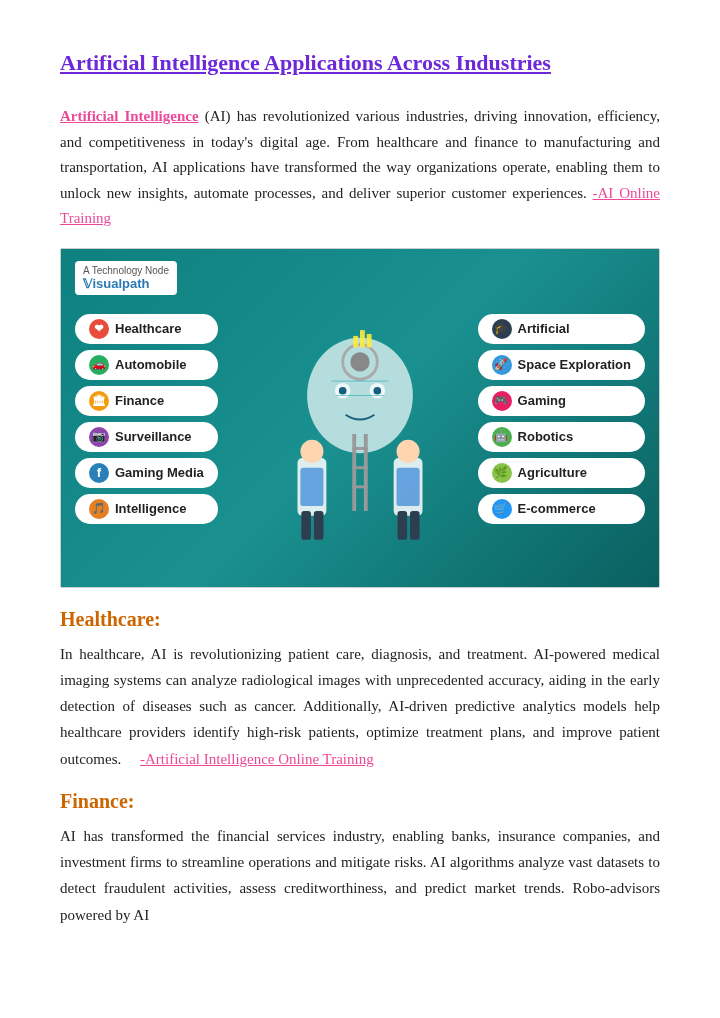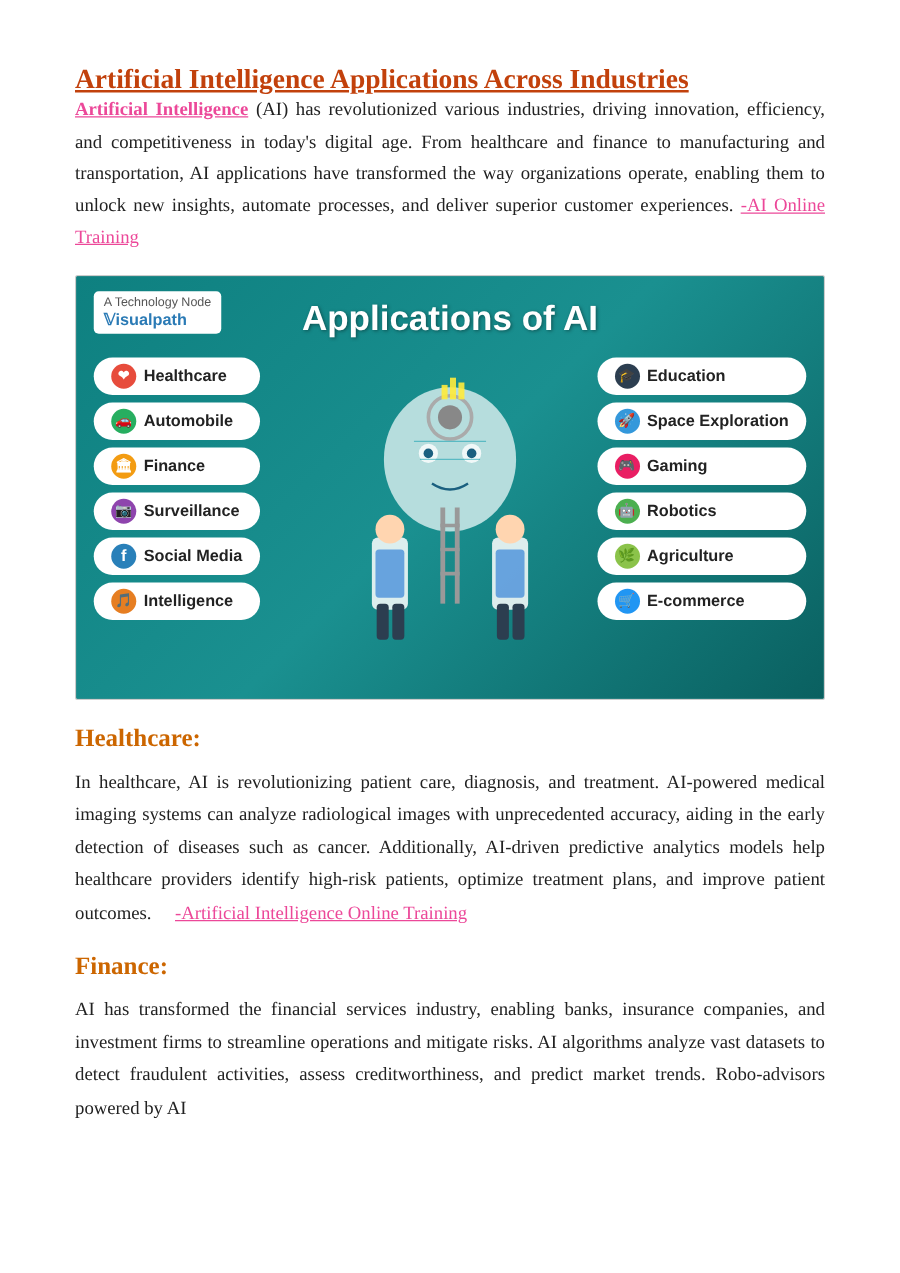--- a/index.html
+++ b/index.html
@@ -14,23 +14,23 @@
       font-size: 15px;
       color: #222;
       width: 720px;
       min-height: 1018px;
       padding: 50px 60px;
     }
 
     .page-title {
       font-size: 22px;
       font-weight: bold;
-      color: #c2410c;
+      color: #6d28d9;
       text-decoration: underline;
-      margin-bottom: 0;
+      margin-bottom: 28px;
     }
 
     .intro-paragraph {
       text-align: justify;
       line-height: 1.7;
       margin-bottom: 6px;
     }
 
     .intro-paragraph a,
     .link {
@@ -188,42 +188,41 @@
 </p>
 
 <div class="image-container">
   <div class="image-inner">
 
     <div class="visualpath-logo">
       <span style="font-size:10px; color:#555; font-weight:normal;">A Technology Node</span>
       <span style="color:#2a7ab5; font-size:13px; font-weight:bold;">𝕍isualpath</span>
     </div>
 
-    <div class="ai-banner-title">Applications of AI</div>
 
     <div class="left-column">
       <div class="ai-chip">
         <span class="chip-icon" style="background:#e74c3c; color:white;">❤</span>
         <span>Healthcare</span>
       </div>
       <div class="ai-chip">
         <span class="chip-icon" style="background:#27ae60; color:white;">🚗</span>
         <span>Automobile</span>
       </div>
       <div class="ai-chip">
         <span class="chip-icon" style="background:#f39c12; color:white;">🏛</span>
         <span>Finance</span>
       </div>
       <div class="ai-chip">
         <span class="chip-icon" style="background:#8e44ad; color:white;">📷</span>
         <span>Surveillance</span>
       </div>
       <div class="ai-chip">
         <span class="chip-icon" style="background:#2980b9; color:white; font-weight:900; font-size:13px;">f</span>
-        <span>Social Media</span>
+        <span>Gaming Media</span>
       </div>
       <div class="ai-chip">
         <span class="chip-icon" style="background:#e67e22; color:white;">🎵</span>
         <span>Intelligence</span>
       </div>
     </div>
 
     <div class="center-figure">
       <svg class="robot-area" viewBox="0 0 180 260" xmlns="http://www.w3.org/2000/svg">
 
@@ -264,21 +263,21 @@
 
         <rect x="83" y="28" width="5" height="12" fill="#ffeb3b" opacity="0.9"></rect>
         <rect x="90" y="22" width="5" height="18" fill="#ffeb3b" opacity="0.9"></rect>
         <rect x="97" y="26" width="5" height="14" fill="#ffeb3b" opacity="0.9"></rect>
       </svg>
     </div>
 
     <div class="right-column">
       <div class="ai-chip">
         <span class="chip-icon" style="background:#2c3e50; color:white;">🎓</span>
-        <span>Education</span>
+        <span>Artificial</span>
       </div>
       <div class="ai-chip">
         <span class="chip-icon" style="background:#3498db; color:white;">🚀</span>
         <span>Space Exploration</span>
       </div>
       <div class="ai-chip">
         <span class="chip-icon" style="background:#e91e63; color:white;">🎮</span>
         <span>Gaming</span>
       </div>
       <div class="ai-chip">

